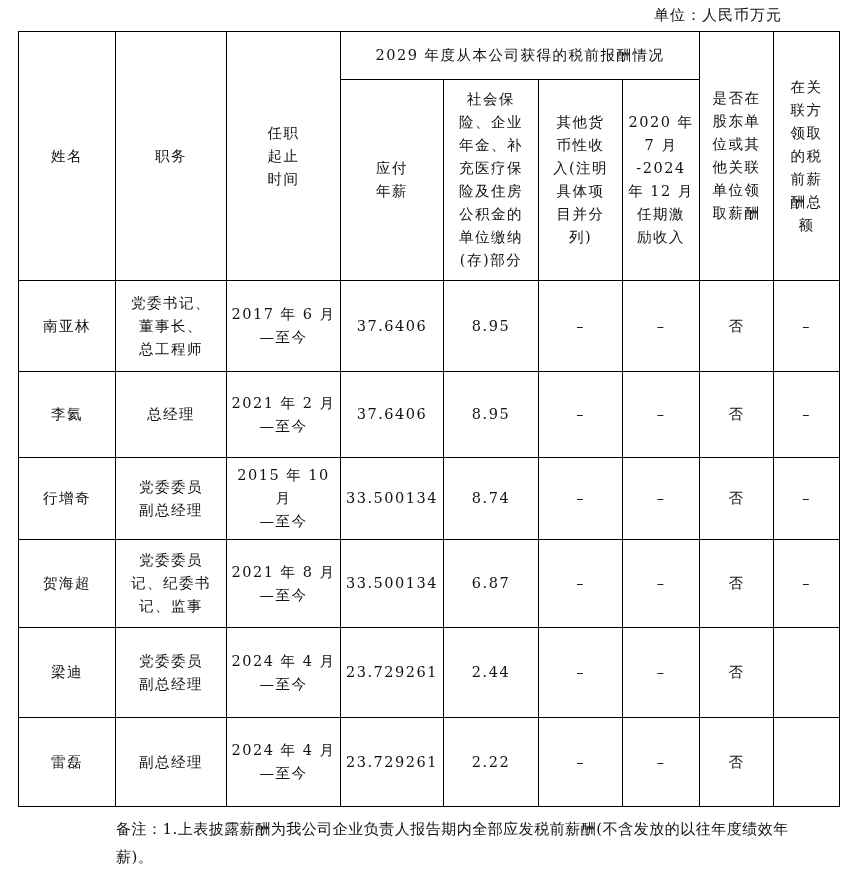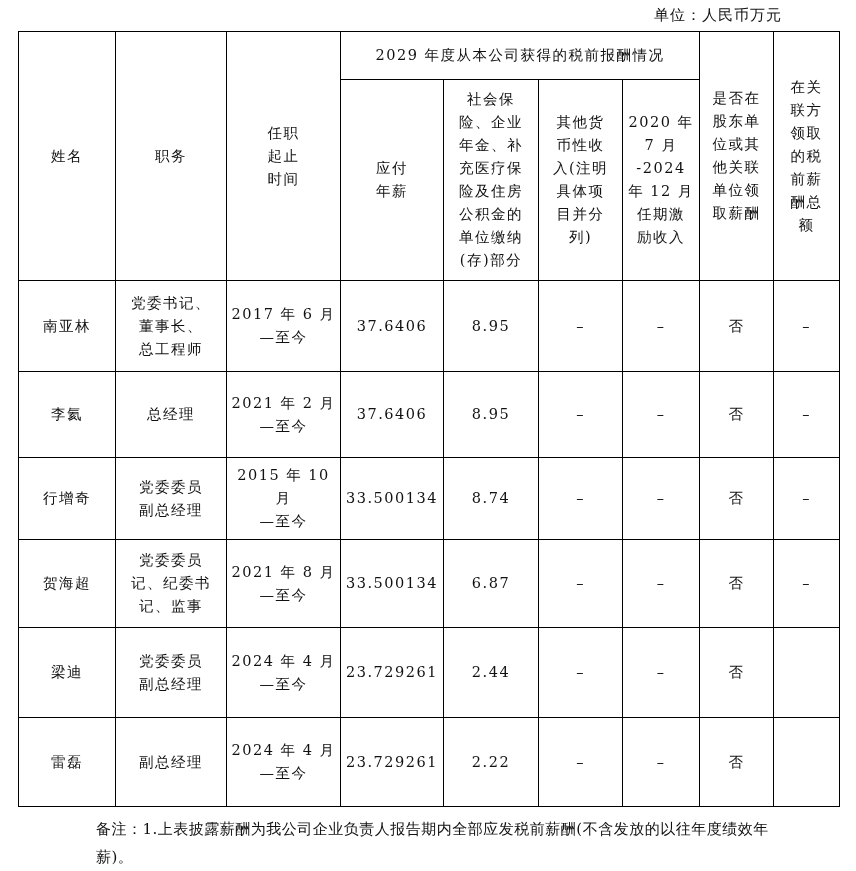--- a/index.html
+++ b/index.html
@@ -51,21 +51,21 @@
   .row-tall { height: 91px; }
   .row-mid { height: 86px; }
   .row-s { height: 82px; }
   .row-l { height: 88px; }
   .row-l2 { height: 90px; }
   .row-l3 { height: 89px; }
   .num { letter-spacing: 0.5px; }
   .dash { letter-spacing: 0; }
   .note {
     position: absolute;
-    left: 96px;
+    left: 116px;
     top: 815px;
     width: 700px;
     font-size: 15px;
     line-height: 28px;
     letter-spacing: 0.5px;
   }
 </style>
 </head>
 <body>
 

